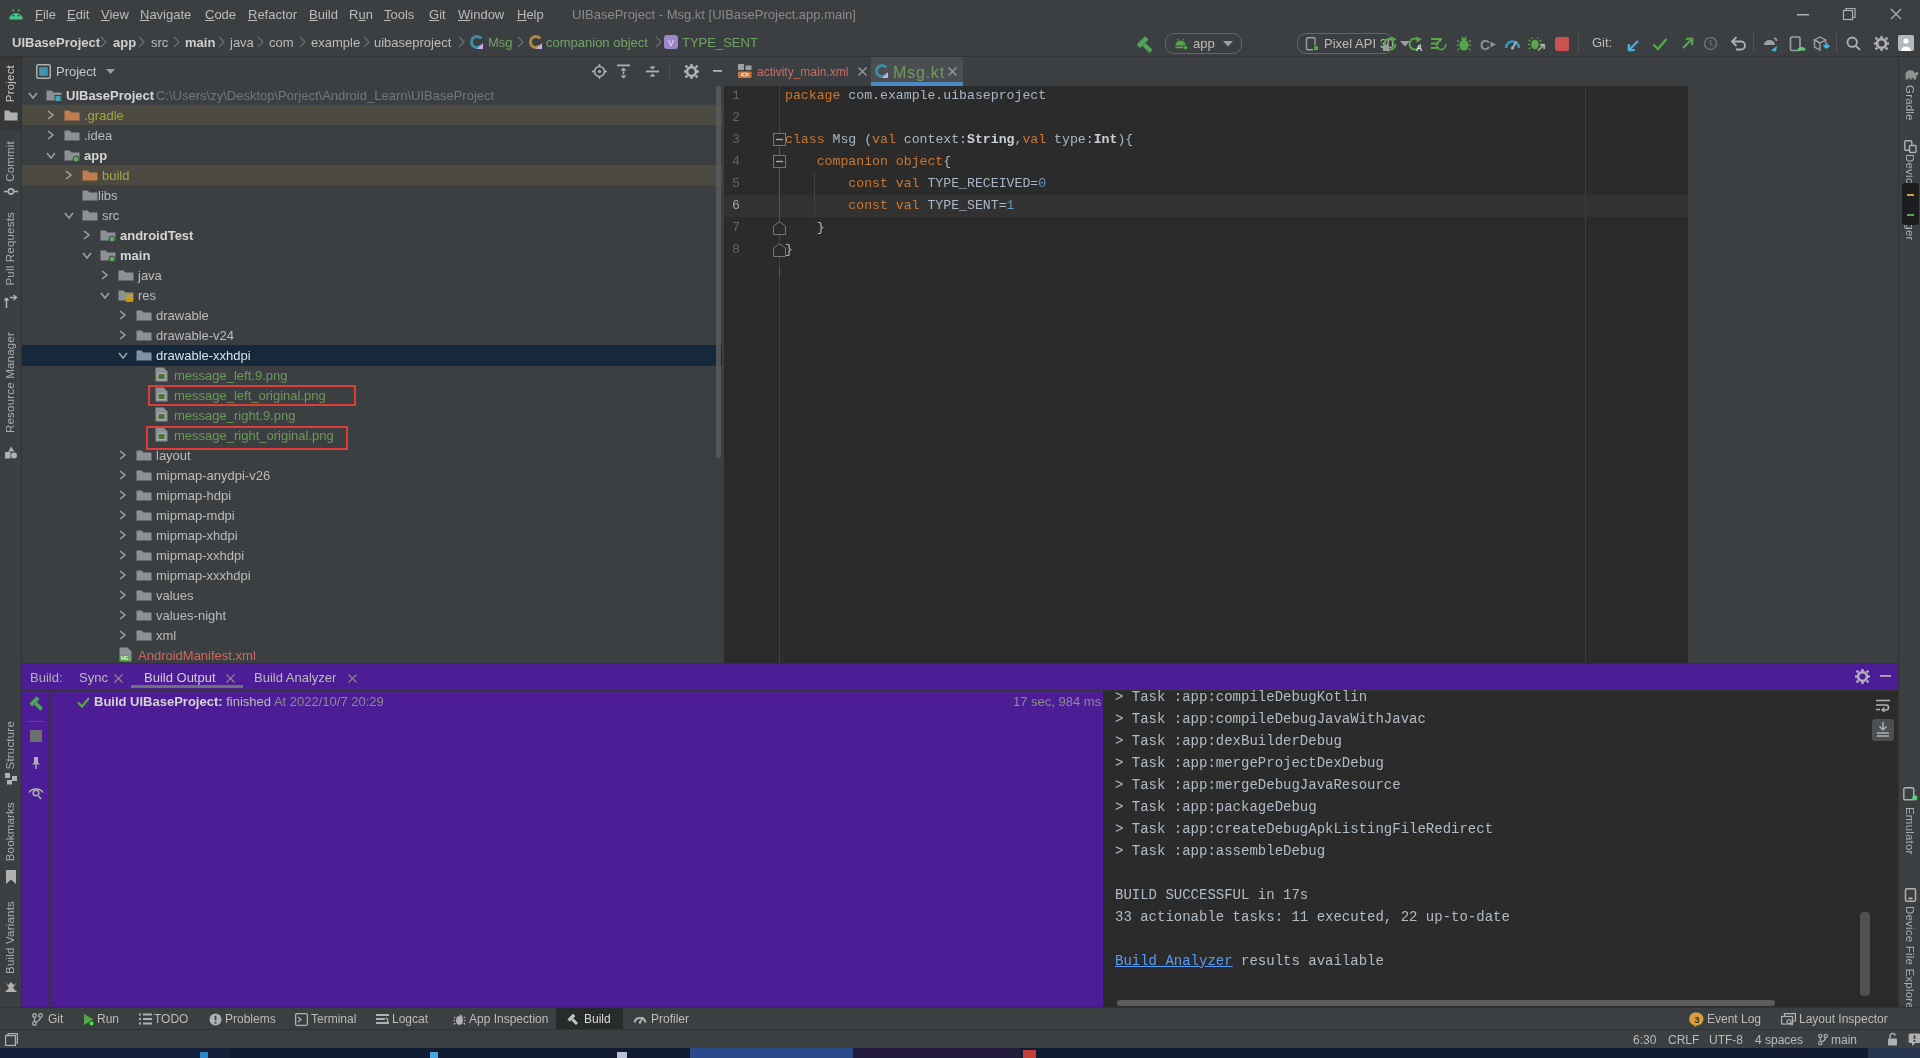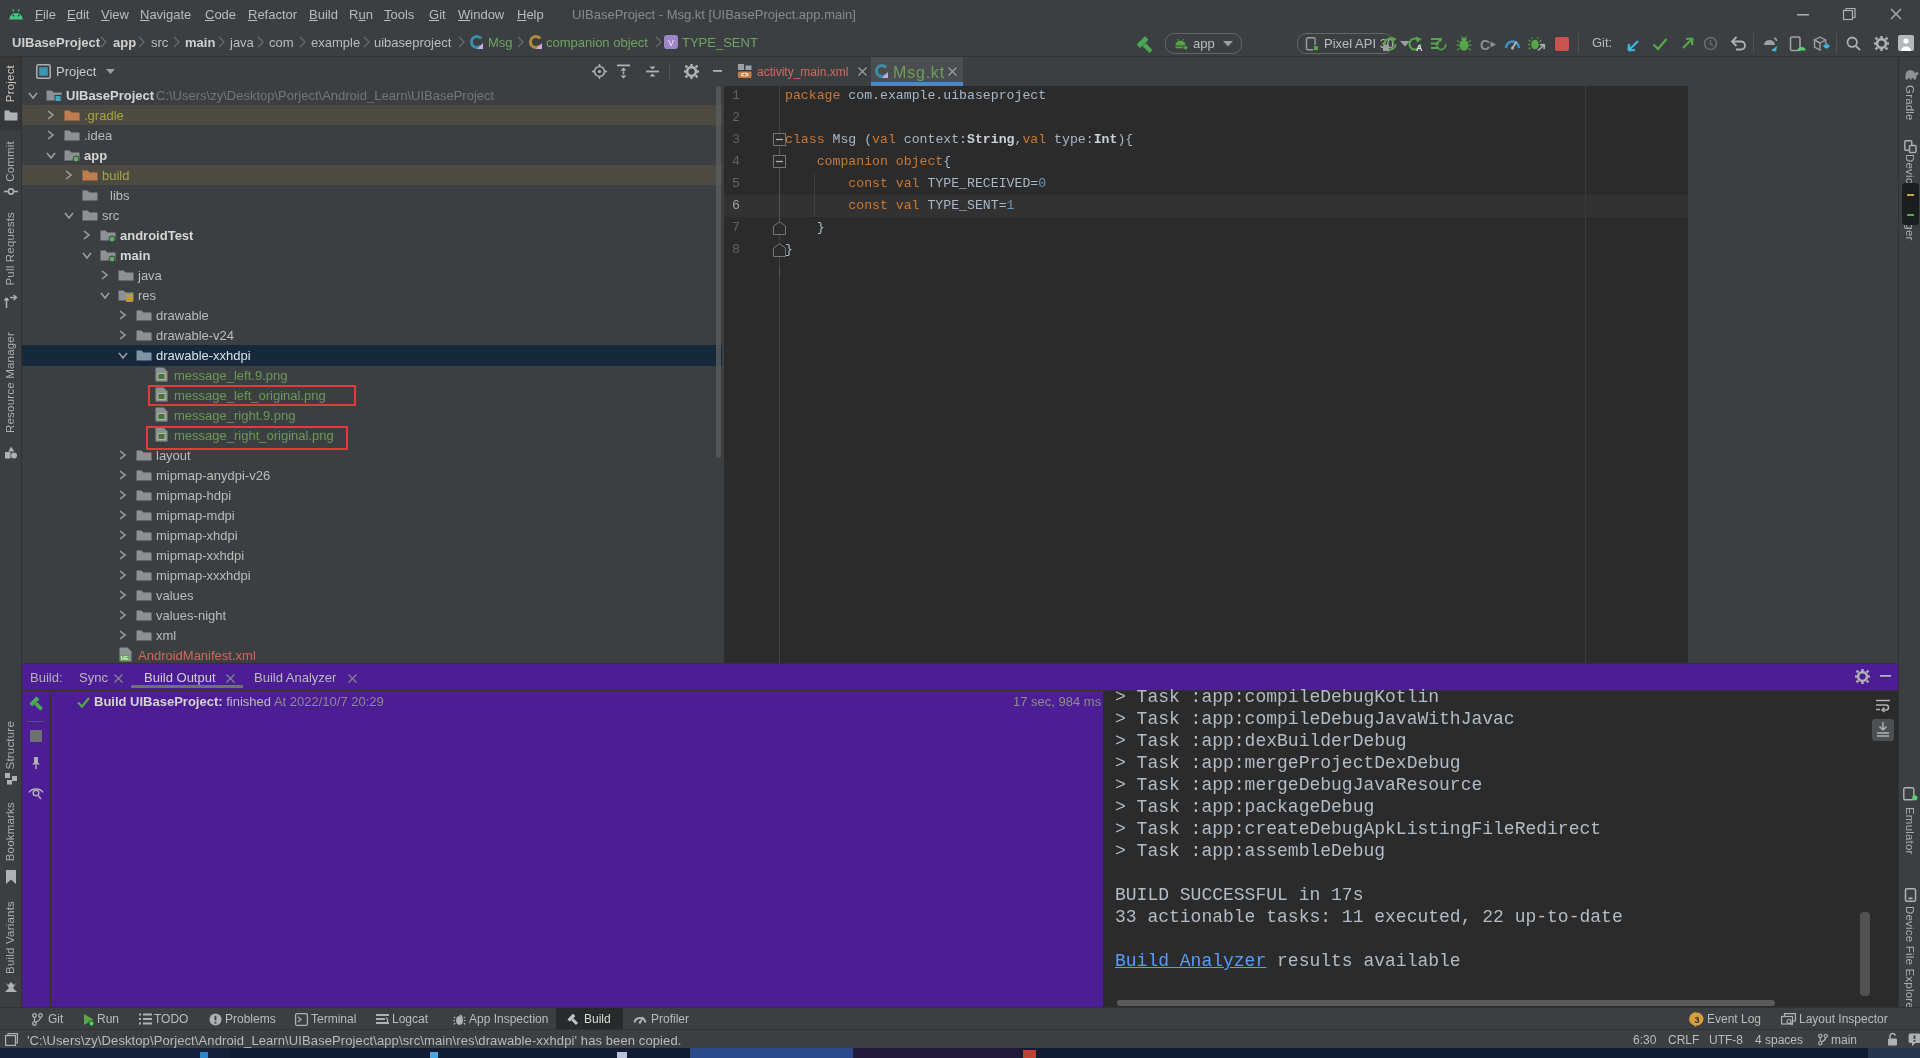--- a/index.html
+++ b/index.html
@@ -13,21 +13,21 @@
   svg { position:absolute; overflow:visible; }
   .bc { top:7px; }
   .chv { top:9px; width:6px; height:11px; }
   .chv path { fill:none; stroke:#666A6C; stroke-width:1.4; }
   .combo { top:5px; height:21px; border:1px solid #646768; border-radius:9px; }
   .code { font-family:"Liberation Mono",monospace; font-size:13.2px; line-height:22px; color:#A9B7C6; }
   .code .k { color:#CC7832; }
   .code .t { color:#CBD0D6; font-weight:bold; }
   .code .n { color:#6897BB; }
   .gut { font-family:"Liberation Mono",monospace; font-size:13.2px; line-height:22px; color:#606366; width:16px; text-align:right; }
-  .con { font-family:"Liberation Mono",monospace; font-size:18px; line-height:22px; color:#B2BCC6; }
+  .con { font-family:"Liberation Mono",monospace; font-size:14px; line-height:22px; color:#B2BCC6; }
   .bt { position:absolute; top:4px; font-size:12px; color:#BBBBBB; white-space:pre; }
   .st { position:absolute; top:3px; font-size:12px; color:#BBBBBB; white-space:pre; }
 </style>
 </head>
 <body>
 
 <div class="abs" id="menubar" style="left:0;top:0;width:1920px;height:28px;background:#3C3F41;">
   <svg style="left:8px;top:8px;" width="16" height="12" viewBox="0 0 16 12">
     <path d="M1.2 11.5 a6.8 6.5 0 0 1 13.6 0 z" fill="#45C689"></path>
     <line x1="4.6" y1="1.4" x2="5.8" y2="3.4" stroke="#45C689" stroke-width="1.2"></line>
@@ -382,21 +382,21 @@
 <svg style="left:42px;top:113px;" width="9" height="10" viewBox="0 0 9 10">
       <path d="M2 1 L7 5 L2 9" fill="none" stroke="#9DA0A3" stroke-width="1.6"></path>
     </svg>
 <svg style="left:60px;top:111px;" width="16" height="14" viewBox="0 0 16 14">
       <path d="M0.5 2.5 h5.2 l1.6 2 h8.2 v8 h-15 z" fill="#C27D4F"></path>
     </svg>
 <span class="txt" style="left:80px;top:111px;color:#A4A644;">build</span>
 <svg style="left:60px;top:131px;" width="16" height="14" viewBox="0 0 16 14">
       <path d="M0.5 2.5 h5.2 l1.6 2 h8.2 v8 h-15 z" fill="#8C9196"></path>
     </svg>
-<span class="txt" style="left:88px;top:131px;">libs</span>
+<span class="txt" style="left:76px;top:131px;">libs</span>
 <svg style="left:42px;top:154px;" width="10" height="9" viewBox="0 0 10 9">
       <path d="M1 2 L5 7 L9 2" fill="none" stroke="#9DA0A3" stroke-width="1.6"></path>
     </svg>
 <svg style="left:60px;top:151px;" width="16" height="14" viewBox="0 0 16 14">
       <path d="M0.5 2.5 h5.2 l1.6 2 h8.2 v8 h-15 z" fill="#8C9196"></path>
     </svg>
 <span class="txt" style="left:80px;top:151px;">src</span>
 <svg style="left:60px;top:173px;" width="9" height="10" viewBox="0 0 9 10">
       <path d="M2 1 L7 5 L2 9" fill="none" stroke="#9DA0A3" stroke-width="1.6"></path>
     </svg>
@@ -848,21 +848,20 @@
     <line x1="9.5" y1="10" x2="11.5" y2="12" stroke="#AFB1B3" stroke-width="1.2"></line>
   </svg>
   <span class="bt" style="left:1799px;">Layout Inspector</span>
 </div>
 
 <div class="abs" id="statusbar" style="left:0;top:1029px;width:1920px;height:19px;background:#3C3F41;border-top:1px solid #323232;">
   <svg style="left:5px;top:3px;" width="13" height="13" viewBox="0 0 13 13">
     <rect x="0.6" y="2.6" width="9.8" height="9.8" fill="none" stroke="#AFB1B3" stroke-width="1.2"></rect>
     <path d="M3 2.6 V0.6 H12.4 V10 H10.4" fill="none" stroke="#AFB1B3" stroke-width="1.2"></path>
   </svg>
-  <span class="st" style="left:27px;font-size:13px;letter-spacing:0.1px;">'C:\Users\zy\Desktop\Porject\Android_Learn\UIBaseProject\app\src\main\res\drawable-xxhdpi' has been copied.</span>
   <span class="st" style="left:1633px;">6:30</span>
   <span class="st" style="left:1668px;">CRLF</span>
   <span class="st" style="left:1709px;">UTF-8</span>
   <span class="st" style="left:1755px;">4 spaces</span>
   <svg style="left:1818px;top:3px;" width="10" height="13" viewBox="0 0 11 13">
     <circle cx="2.5" cy="2.5" r="1.8" fill="none" stroke="#AFB1B3" stroke-width="1.3"></circle>
     <circle cx="8.5" cy="2.5" r="1.8" fill="none" stroke="#AFB1B3" stroke-width="1.3"></circle>
     <circle cx="2.5" cy="10.5" r="1.8" fill="none" stroke="#AFB1B3" stroke-width="1.3"></circle>
     <path d="M2.5 4.3 V8.7 M8.5 4.3 a6 6 0 0 1 -4.5 4.5" fill="none" stroke="#AFB1B3" stroke-width="1.3"></path>
   </svg>

